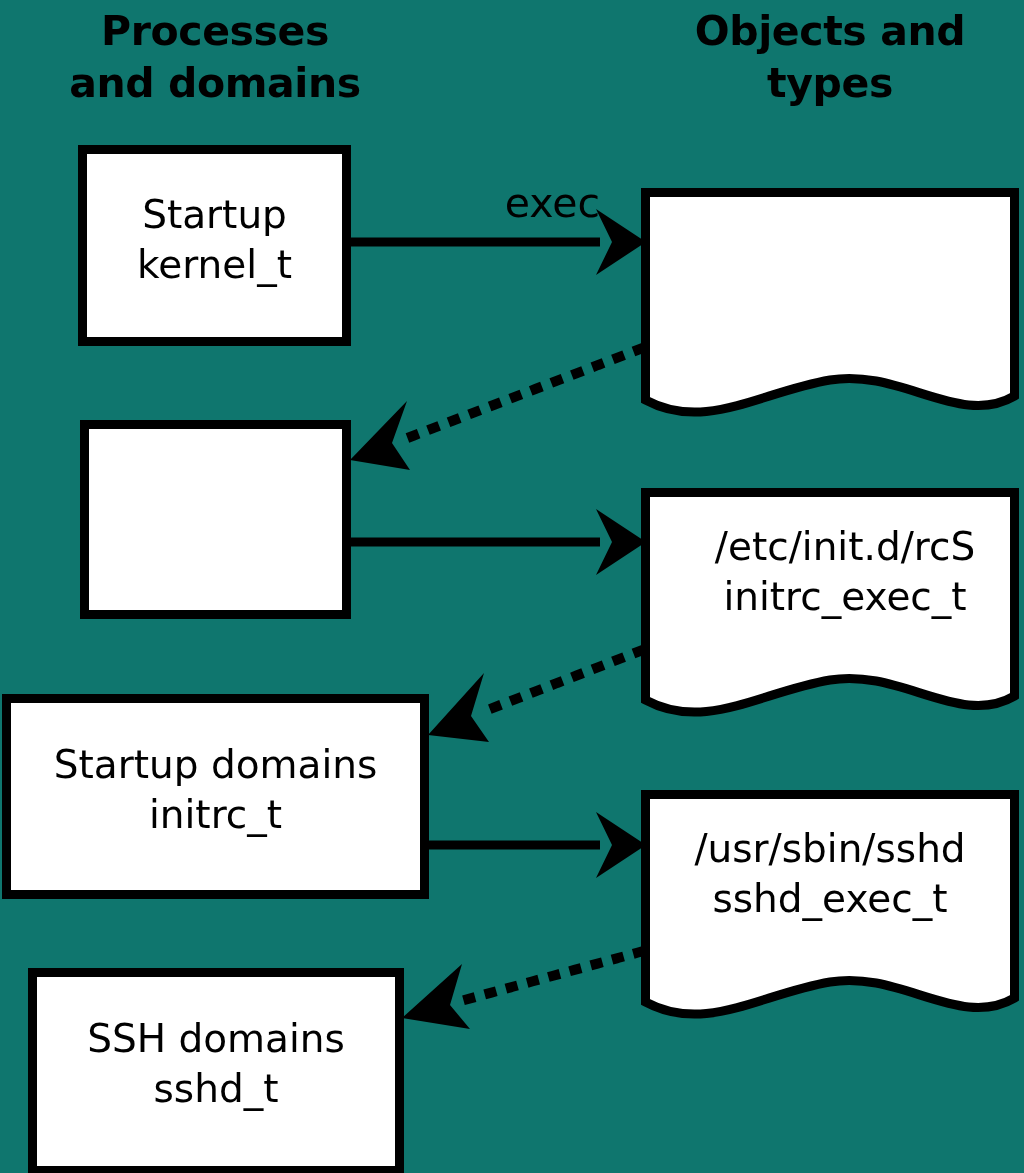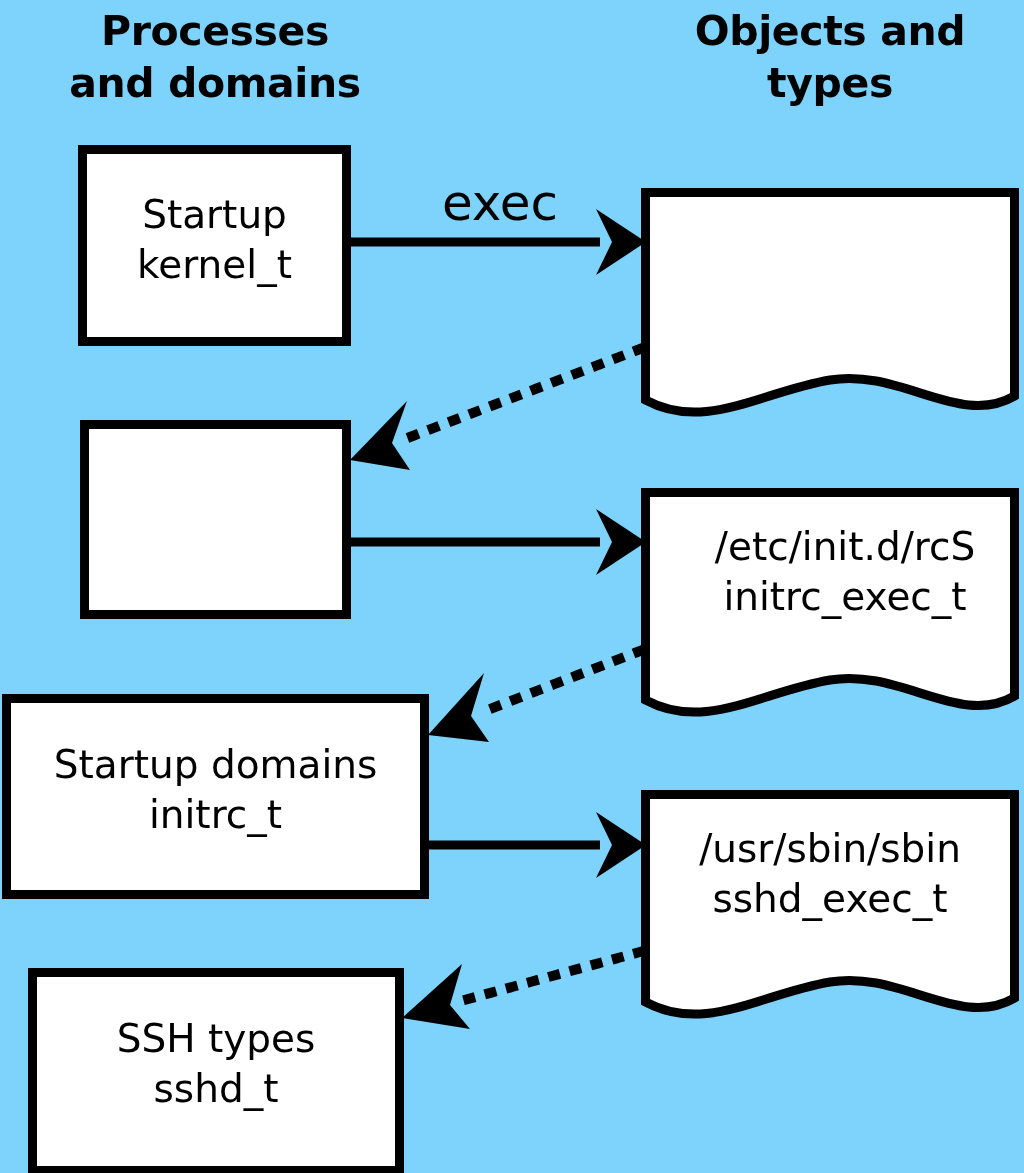--- a/index.html
+++ b/index.html
@@ -4,21 +4,21 @@
 <style>
   html, body {
     margin: 0;
     padding: 0;
     background: #ffffff;
   }
   #canvas {
     position: relative;
     width: 1024px;
     height: 1173px;
-    background: #7dd3fc;
+    background: #0f766e;
     overflow: hidden;
     font-family: "DejaVu Sans", "Liberation Sans", sans-serif;
   }
   .col-header {
     position: absolute;
     font-weight: bold;
     font-size: 41px;
     line-height: 52px;
     color: #000000;
     text-align: center;
@@ -33,23 +33,23 @@
     color: #000000;
     font-size: 39px;
     line-height: 50px;
     text-align: center;
     white-space: pre-line;
     pointer-events: none;
   }
   .edge-label {
     position: absolute;
     color: #000000;
-    font-size: 50px;
+    font-size: 41px;
     line-height: 40px;
-    text-align: center;
+    text-align: right;
     white-space: nowrap;
   }
   svg#figure {
     position: absolute;
     left: 0;
     top: 0;
     width: 1024px;
     height: 1173px;
   }
   .shape-stroke {
@@ -132,25 +132,25 @@
   <div class="col-header" id="header-right">Objects and
 types</div>
 
   <div class="node-label" style="left:82px;  top:190px; width:265px;">Startup
 kernel_t</div>
 
 
   <div class="node-label" style="left:6px;   top:740px; width:419px;">Startup domains
 initrc_t</div>
 
-  <div class="node-label" style="left:32px;  top:1014px; width:368px;">SSH types
+  <div class="node-label" style="left:32px;  top:1014px; width:368px;">SSH domains
 sshd_t</div>
 
 
   <div class="node-label" style="left:660px; top:522px; width:370px;">/etc/init.d/rcS
 initrc_exec_t</div>
 
-  <div class="node-label" style="left:645px; top:824px; width:370px;">/usr/sbin/sbin
+  <div class="node-label" style="left:645px; top:824px; width:370px;">/usr/sbin/sshd
 sshd_exec_t</div>
 
   <div class="edge-label" style="left:400px; top:183px; width:200px;">exec</div>
 
 </div>
 
 </body></html>

